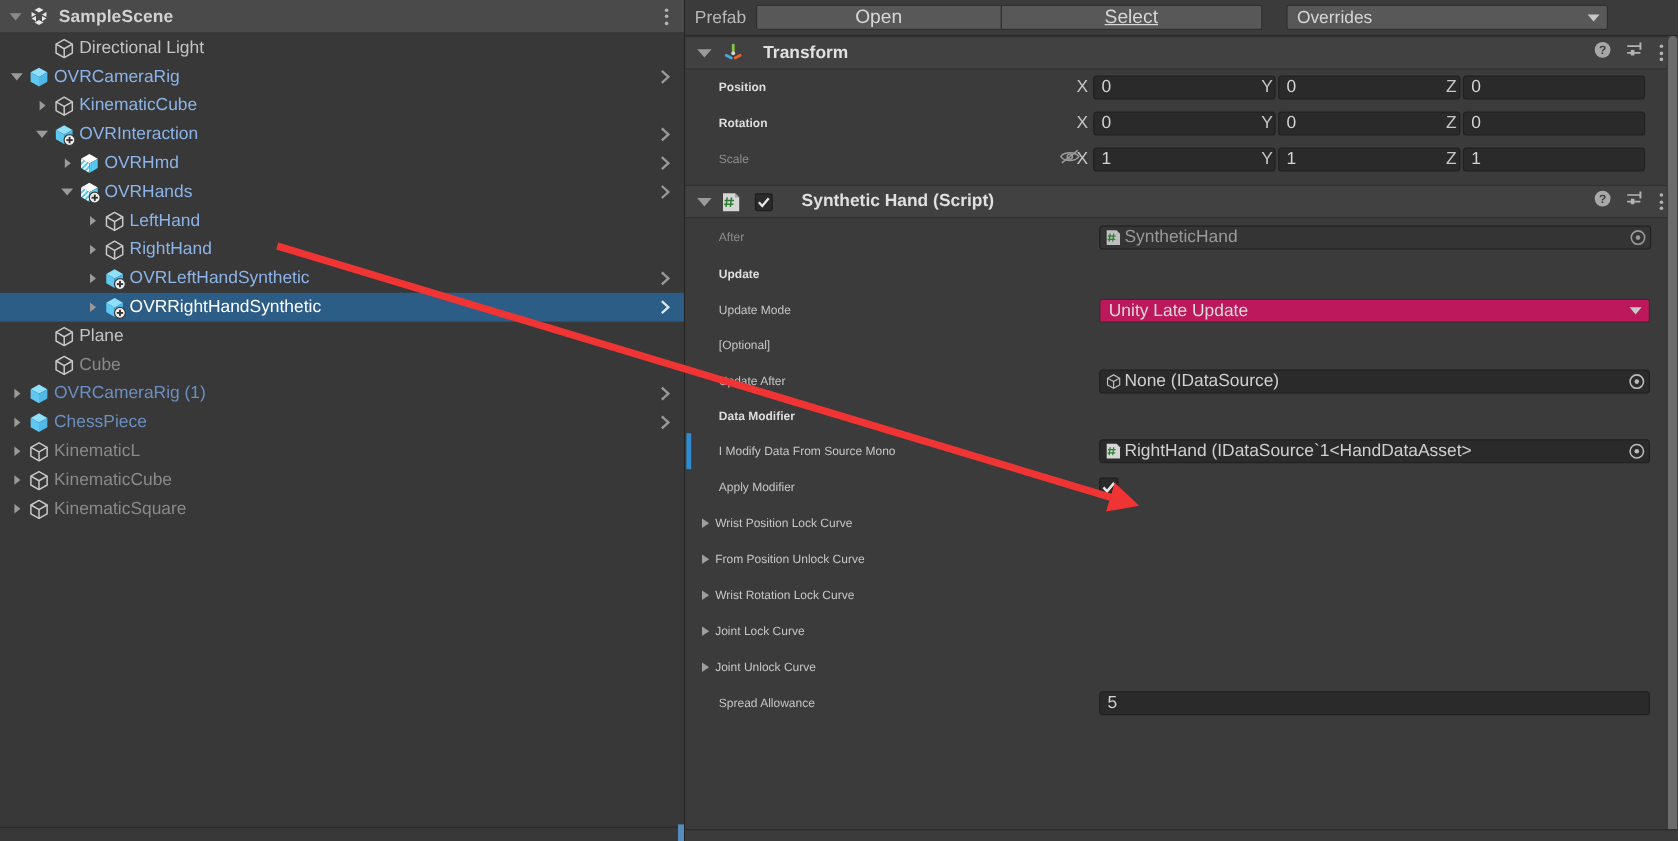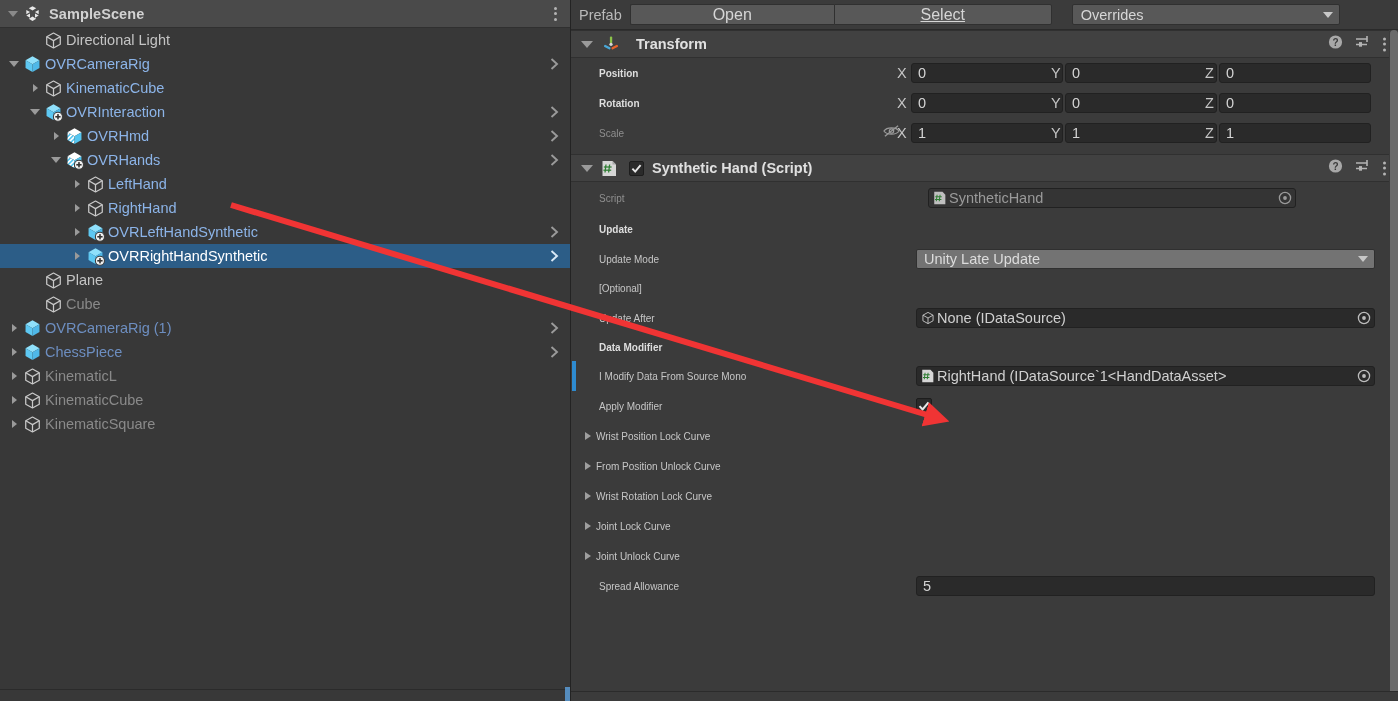--- a/index.html
+++ b/index.html
@@ -164,21 +164,21 @@
     color: #d0d0d0; font-size: 14.5px;
     display: flex; align-items: center; padding-left: 4px;
     position: relative; overflow: hidden;
   }
   .obj-field.dimtxt { background: #343434; color: #9a9a9a; }
   .obj-pick {
     position: absolute; right: 3px; top: 50%; transform: translateY(-50%);
     width: 14px; height: 14px;
   }
   .sel-dropdown {
-    height: 20px; background: #737373;
+    height: 20px; background: #be185d;
     border: 1px solid #303030; border-radius: 2px;
     color: #dcdcdc; font-size: 14.5px;
     display: flex; align-items: center; justify-content: space-between;
     padding: 0 6px 0 7px;
   }
   .big-chk {
     width: 16px; height: 16px; background: #2a2a2a;
     border: 1px solid #1d1d1d; border-radius: 2px;
     display: flex; align-items: center; justify-content: center;
   }
@@ -718,21 +718,21 @@
             <line x1="2.8" y1="7.0" x2="10.6" y2="7.0"></line>
             <line x1="2.4" y1="10.2" x2="10.2" y2="10.2"></line>
           </g>
         </svg>
       </span>
       <span class="chk">
         <svg width="11" height="11" viewBox="0 0 11 11">
             <polyline points="1.4,5.6 4.2,8.6 9.6,2.2" fill="none" stroke="#e6e6e6" stroke-width="1.9"></polyline>
           </svg>
       </span>
-      <span class="comp-title" style="margin-left:8px;">Synthetic Hand (Script)</span>
+      <span class="comp-title" style="margin-left:24px;">Synthetic Hand (Script)</span>
       <span class="comp-icons">
         <span>
           <svg width="15" height="15" viewBox="0 0 15 15">
             <circle cx="7.5" cy="7.5" r="6.6" fill="#a8a8a8"></circle>
             <text x="7.5" y="11.2" font-size="10" font-weight="bold" text-anchor="middle" fill="#3b3b3b" font-family="Liberation Sans, sans-serif">?</text>
           </svg>
         </span>
         <span>
           <svg width="16" height="15" viewBox="0 0 16 15">
             <g stroke="#b4b4b4" stroke-width="1.4" fill="none">
@@ -745,22 +745,22 @@
         </span>
         <span class="kebab-vert" style="position:static;transform:none;">
             <i></i>
             <i></i>
             <i></i>
           </span>
       </span>
     </div>
 
     <div class="row" style="height:32px;">
-      <span class="lbl dim">Script</span>
-      <div class="obj-field dimtxt" style="position:absolute;left:357px;width:368px;">
+      <span class="lbl dim">After</span>
+      <div class="obj-field dimtxt" style="position:absolute;left:345px;width:460px;">
         <span class="ico" style="width:14px;height:14px;margin-right:2px;">
           <svg width="14" height="14" viewBox="0 0 17 17">
             <path d="M1.5 1 H11.5 L15 4.5 V16 H1.5 Z" fill="#bfbfbf"></path>
             <g stroke="#2e7d32" stroke-width="1.25">
               <line x1="5.0" y1="4.5" x2="4.0" y2="12.5"></line>
                 <line x1="8.6" y1="4.5" x2="7.6" y2="12.5"></line>
               <line x1="2.8" y1="7.0" x2="10.6" y2="7.0"></line>
                 <line x1="2.4" y1="10.2" x2="10.2" y2="10.2"></line>
             </g>
           </svg>

